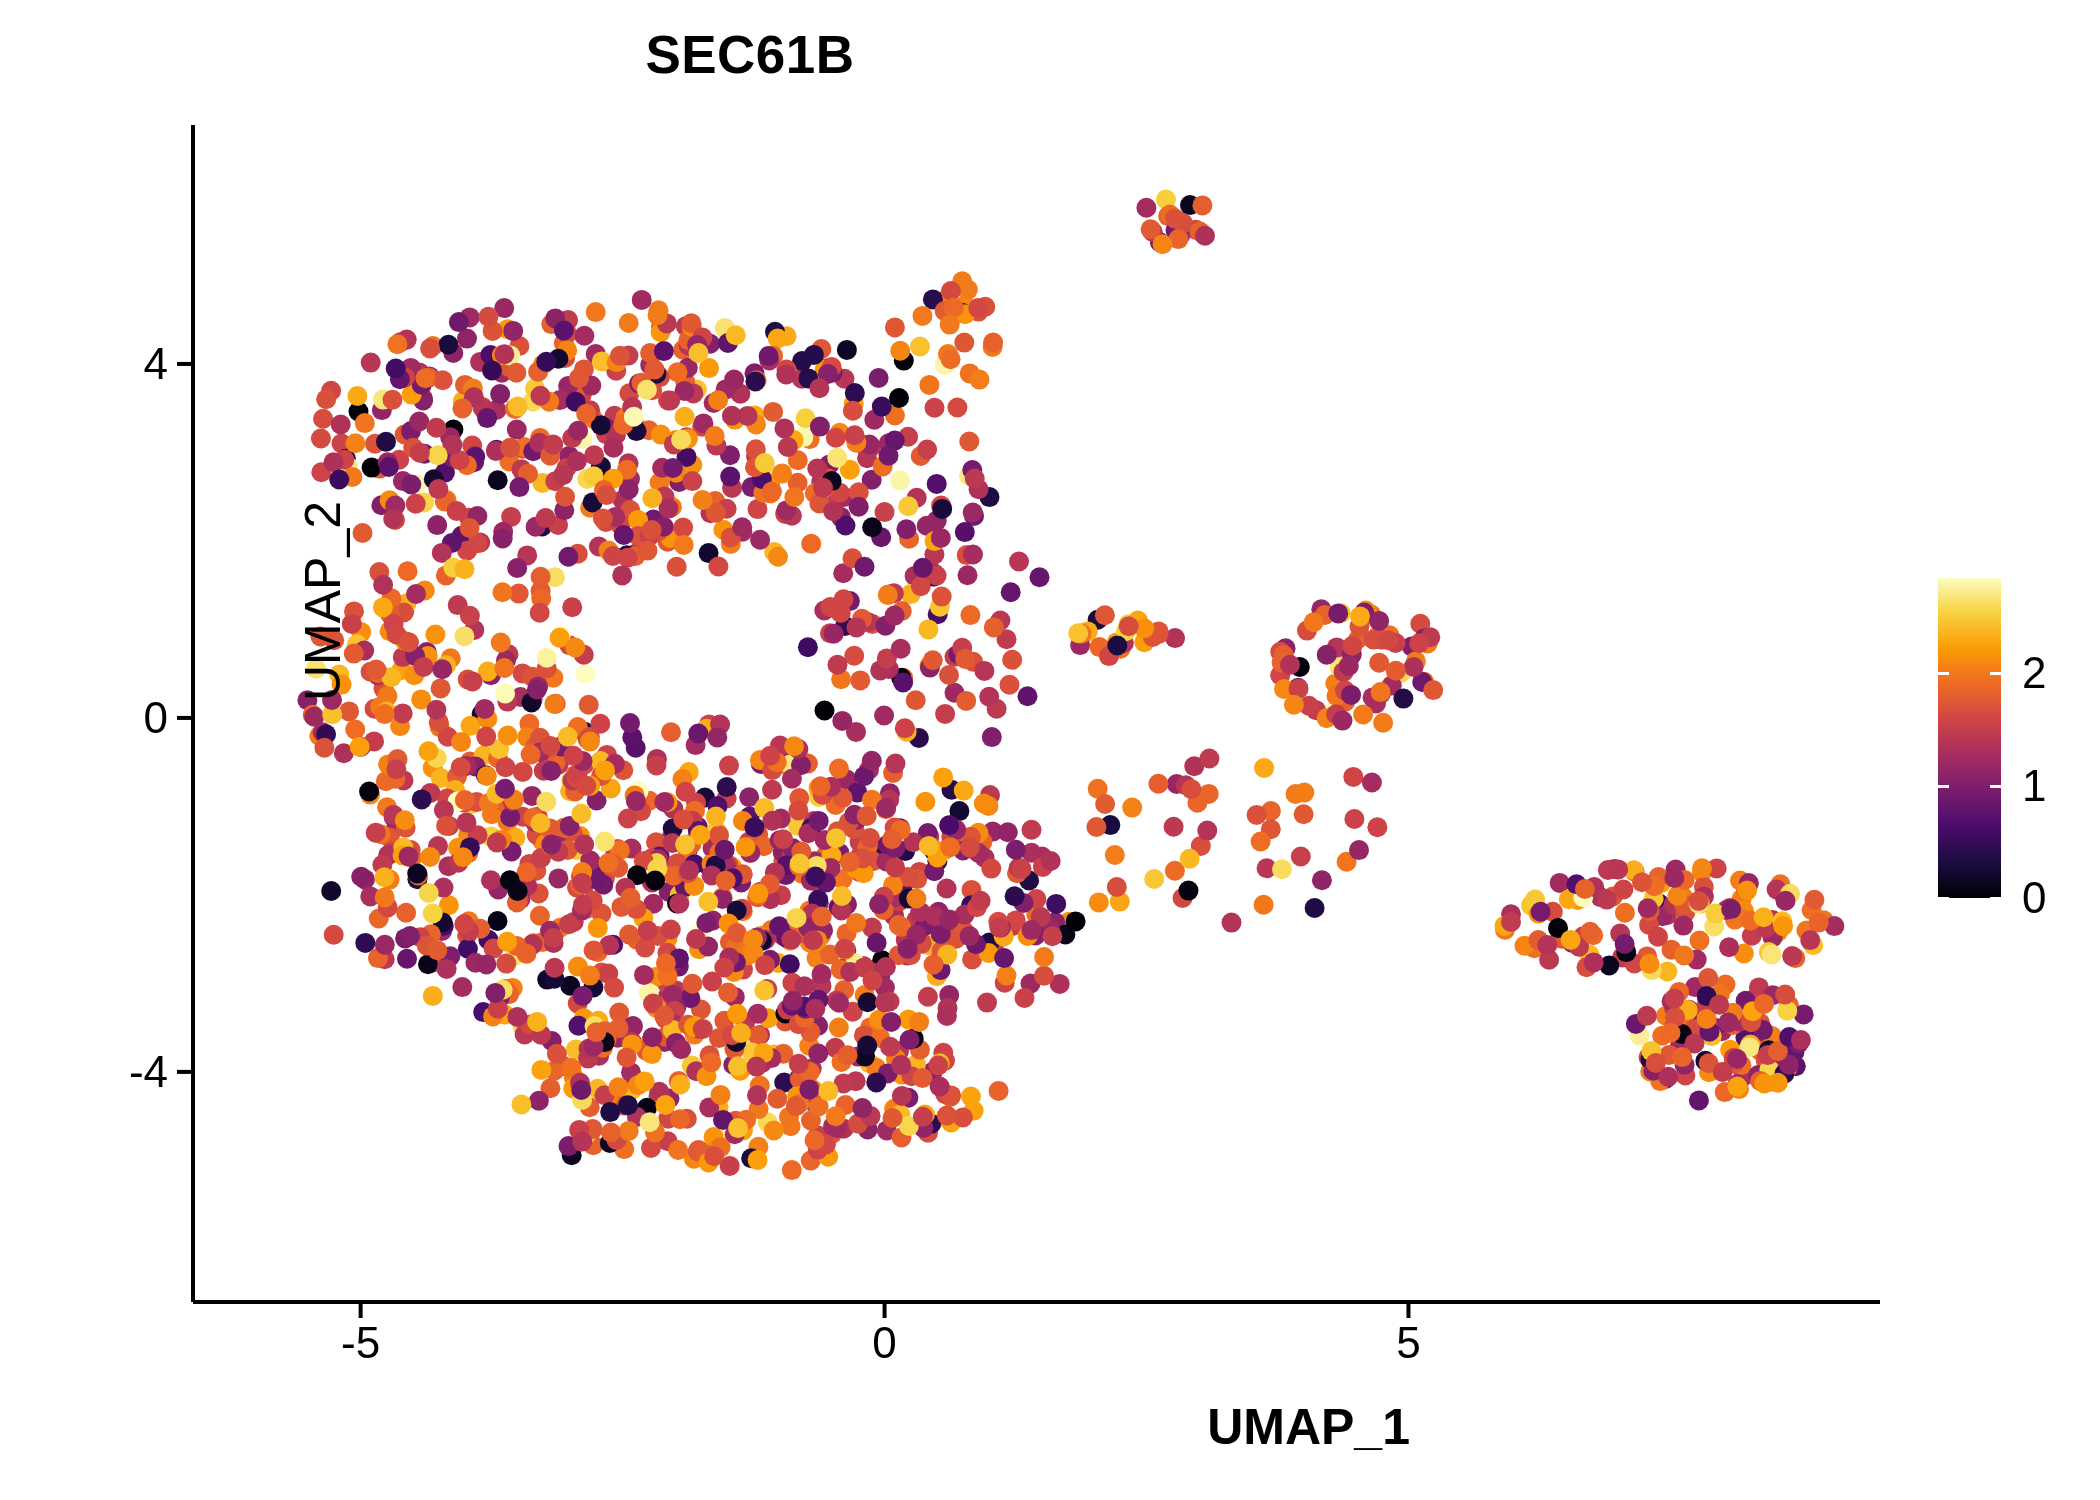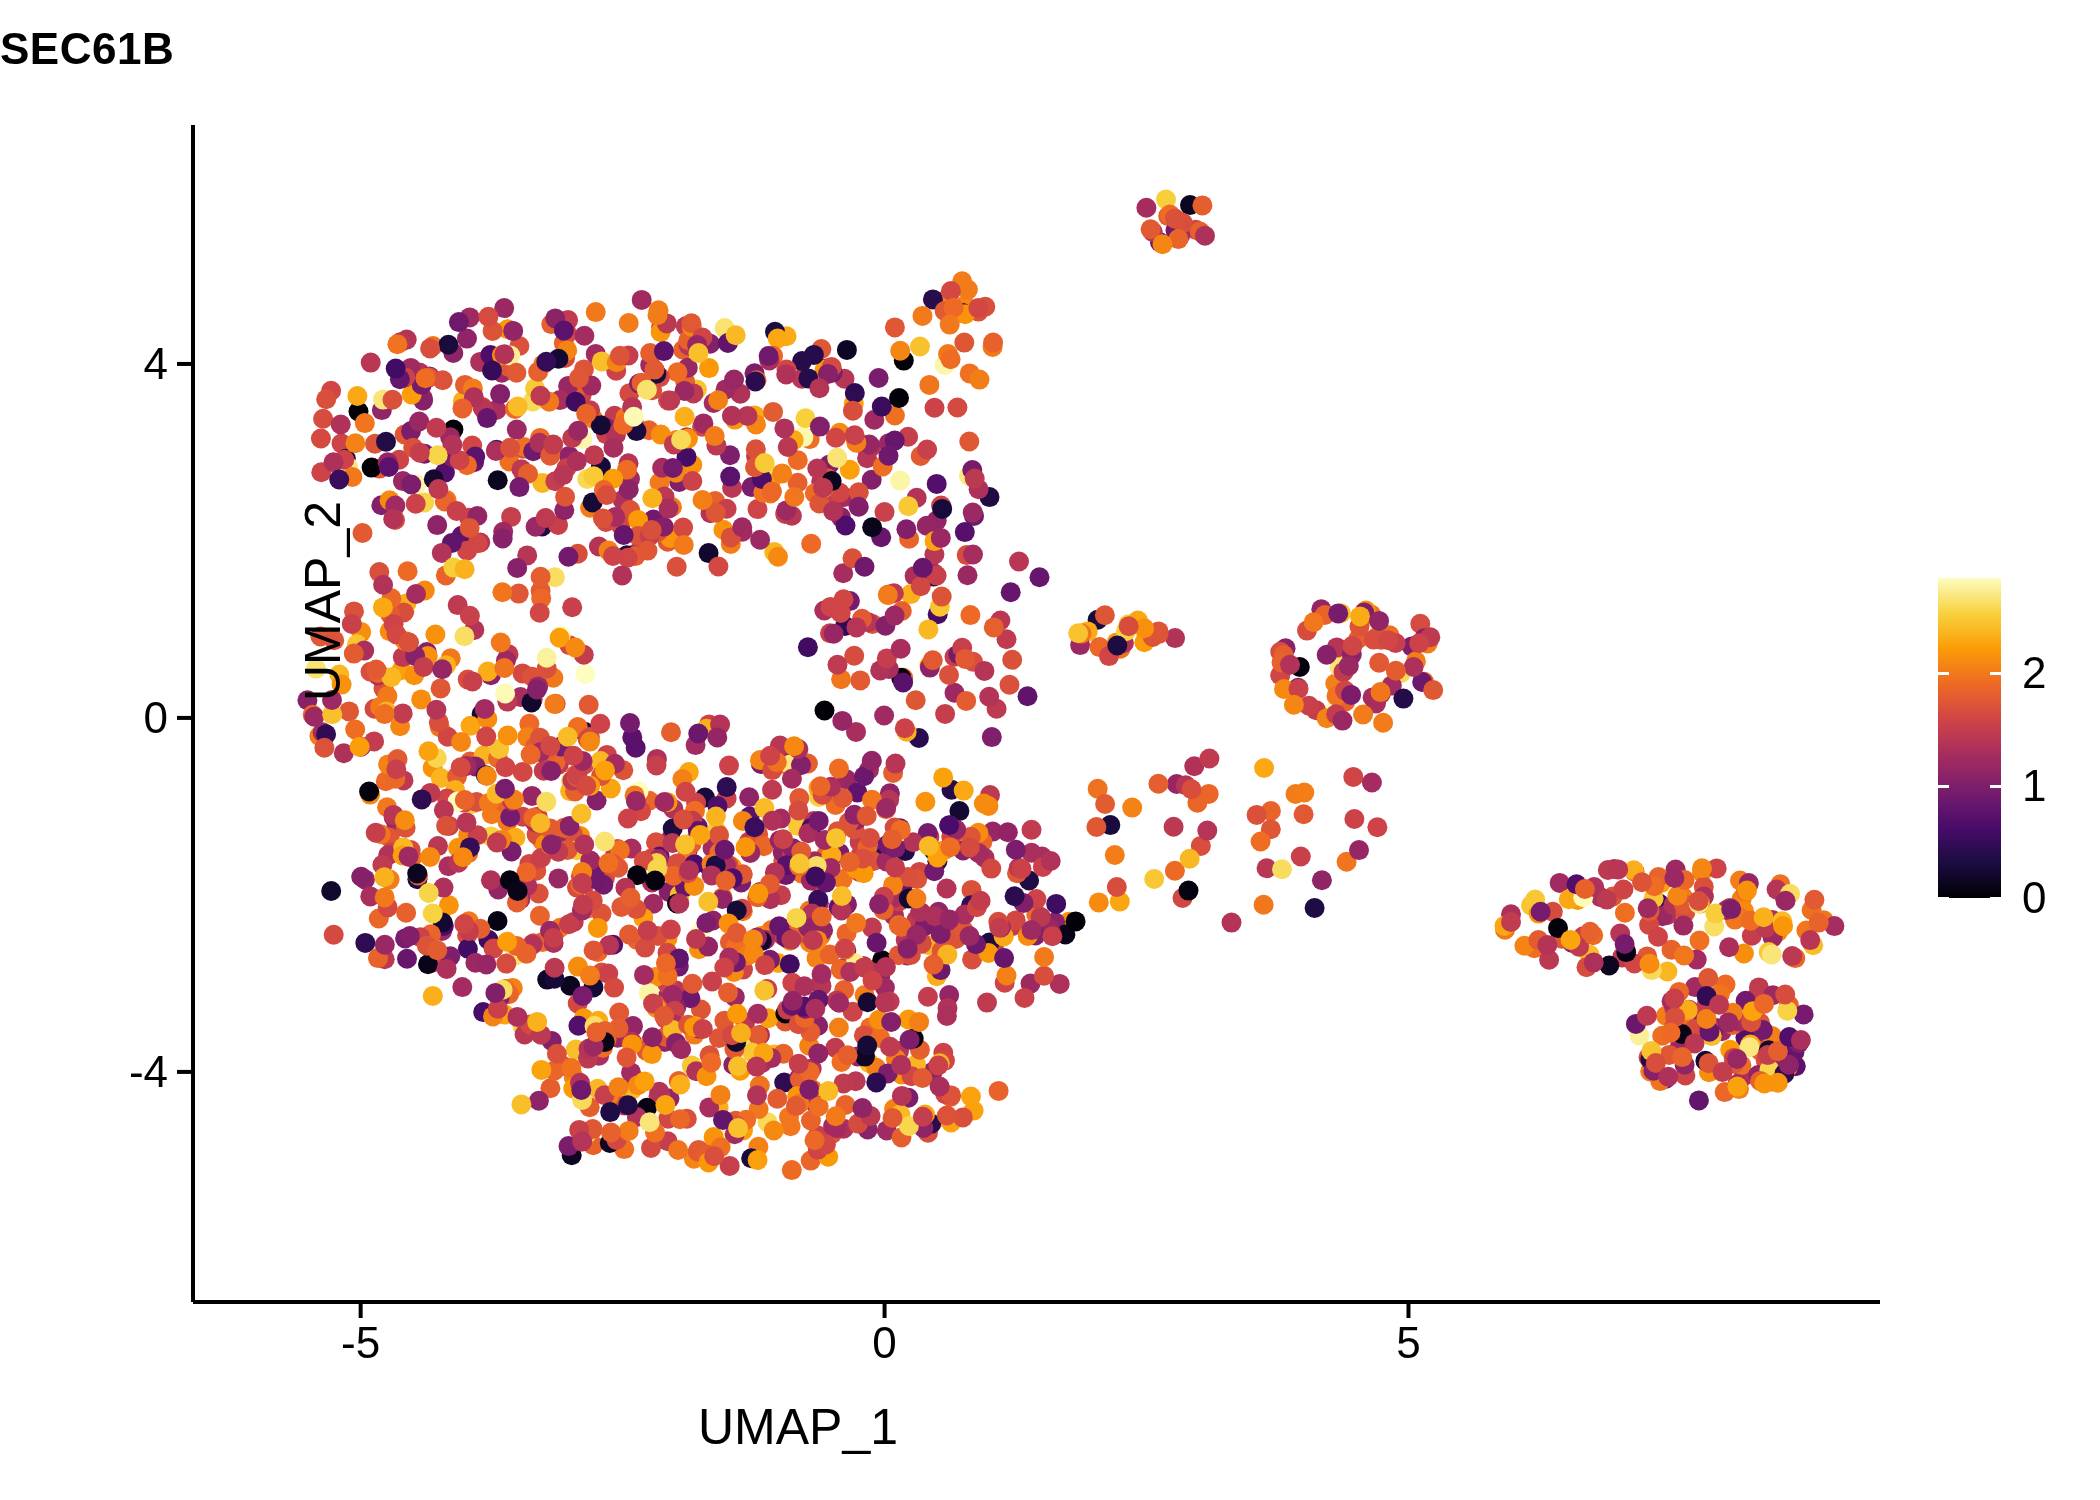--- a/index.html
+++ b/index.html
@@ -13,42 +13,44 @@
     height: 1500px;
     background: #ffffff;
     font-family: "Liberation Sans", sans-serif;
     overflow: hidden;
   }
   #plot-title {
     position: absolute;
     left: 0;
     top: 24px;
     width: 1500px;
-    font-size: 44px;
+    text-align: center;
+    font-size: 53px;
     font-weight: bold;
     color: #000000;
     letter-spacing: 0.5px;
   }
   #scatter-svg {
     position: absolute;
     left: 0;
     top: 0;
     width: 2100px;
     height: 1500px;
   }
   .axis-label {
     position: absolute;
     color: #000000;
     font-size: 50px;
   }
   #x-axis-label {
-    left: 193px;
+    left: 200px;
     top: 1398px;
     width: 1210px;
-    text-align: center;
+    text-align: right;
+    font-weight: bold;
   }
   #y-axis-label {
     left: -252px;
     top: 572px;
     width: 1150px;
     text-align: center;
     transform: rotate(-90deg);
   }
   .tick-text {
     position: absolute;

